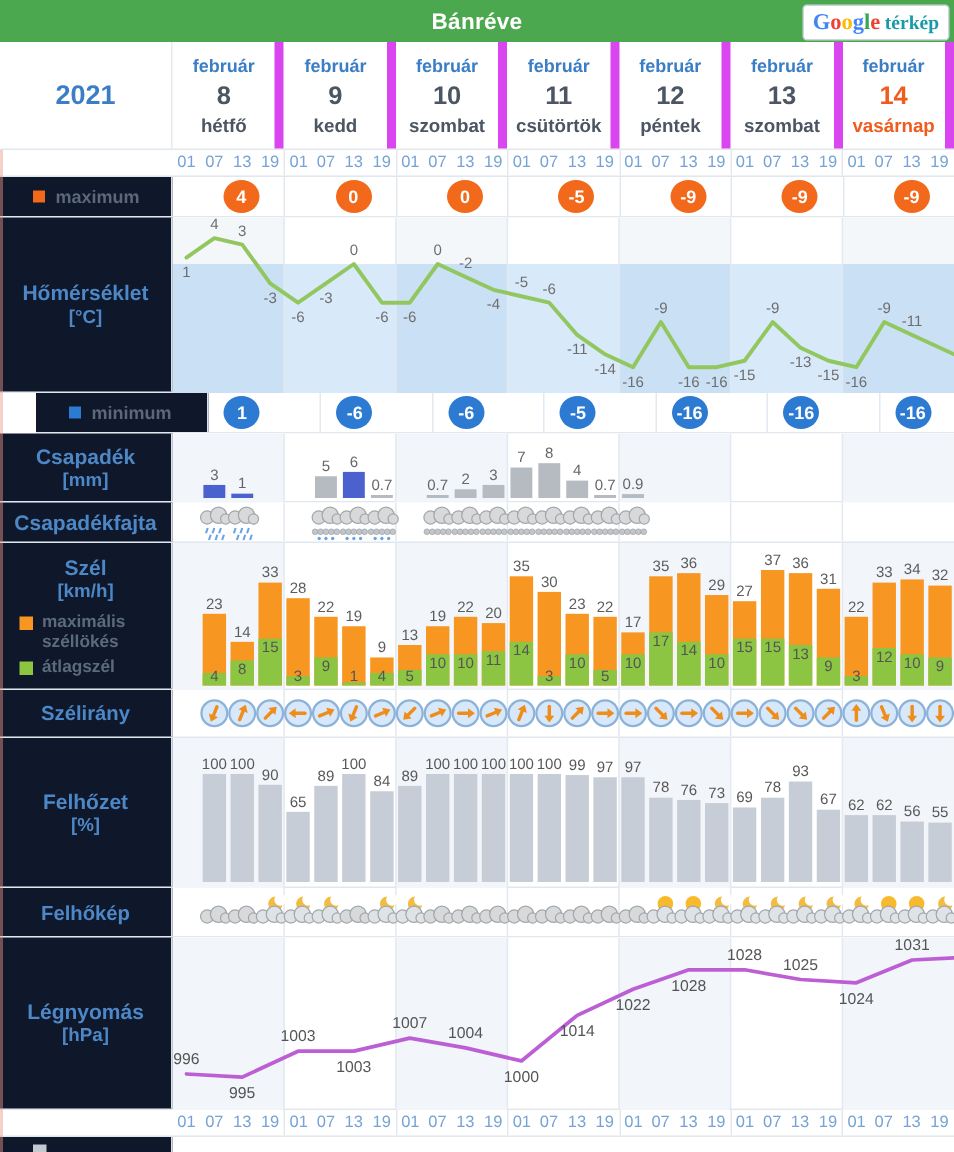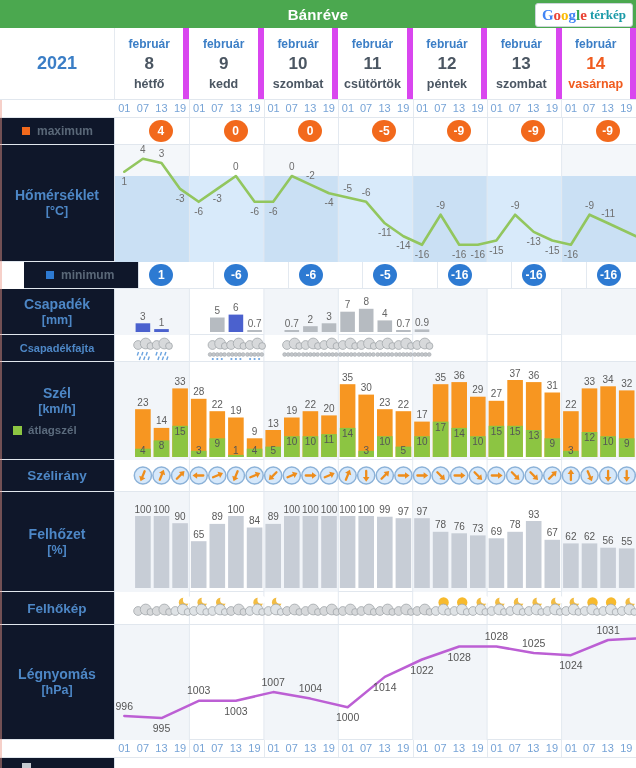--- a/index.html
+++ b/index.html
@@ -298,21 +298,21 @@
           <rect x="281.1" y="41.0" width="14.6" height="2.0" fill="#b6bbc1"></rect>
           <text x="288.4" y="37.5" fill="#666" font-size="10" text-anchor="middle" font-family="Liberation Sans, sans-serif">0.7</text>
           <rect x="299.7" y="40.4" width="14.6" height="2.6" fill="#b6bbc1"></rect>
           <text x="307.0" y="36.9" fill="#666" font-size="10" text-anchor="middle" font-family="Liberation Sans, sans-serif">0.9</text>
         </svg>
       </div>
   </div>
 
   <div class="row" style="top:335px;height:27px;">
     <div class="label-cell">
-      <span class="lbl-main" style="font-size:11px;">Csapadékfajta</span>
+      <span class="lbl-main" style="font-size:14px;">Csapadékfajta</span>
     </div>
     <div class="chart-area" id="ptype-icons">
         <svg width="521" height="26" viewBox="0 0 521 26" xmlns="http://www.w3.org/2000/svg">
           <line x1="74.4" y1="0" x2="74.4" y2="26" stroke="#e3e9f0" stroke-width="1"></line>
           <line x1="148.9" y1="0" x2="148.9" y2="26" stroke="#e3e9f0" stroke-width="1"></line>
           <line x1="223.3" y1="0" x2="223.3" y2="26" stroke="#e3e9f0" stroke-width="1"></line>
           <line x1="297.7" y1="0" x2="297.7" y2="26" stroke="#e3e9f0" stroke-width="1"></line>
           <line x1="372.1" y1="0" x2="372.1" y2="26" stroke="#e3e9f0" stroke-width="1"></line>
           <line x1="446.6" y1="0" x2="446.6" y2="26" stroke="#e3e9f0" stroke-width="1"></line>
           <circle cx="23.1" cy="10" r="4.4" fill="#d7d9db" stroke="#a2a7ab" stroke-width="0.8"></circle>
@@ -433,20 +433,24 @@
         </svg>
       </div>
   </div>
 
   <div class="row" style="top:362px;height:98px;">
     <div class="label-cell">
       <span class="lbl-main">Szél</span>
       <span class="lbl-unit">[km/h]</span>
       <span class="legend">
         <span class="leg-item">
+          <span class="leg-sq" style="background:#f79621;"></span>
+          <span class="leg-txt">maximális széllökés</span>
+        </span>
+        <span class="leg-item">
           <span class="leg-sq" style="background:#8cc542;"></span>
           <span class="leg-txt">átlagszél</span>
         </span>
       </span>
     </div>
     <div class="chart-area" id="wind-chart">
         <svg width="521" height="98" viewBox="0 0 521 98" xmlns="http://www.w3.org/2000/svg">
           <rect x="0.0" y="0" width="74.4" height="98" fill="#f2f5f9"></rect>
           <rect x="148.9" y="0" width="74.4" height="98" fill="#f2f5f9"></rect>
           <rect x="297.7" y="0" width="74.4" height="98" fill="#f2f5f9"></rect>

